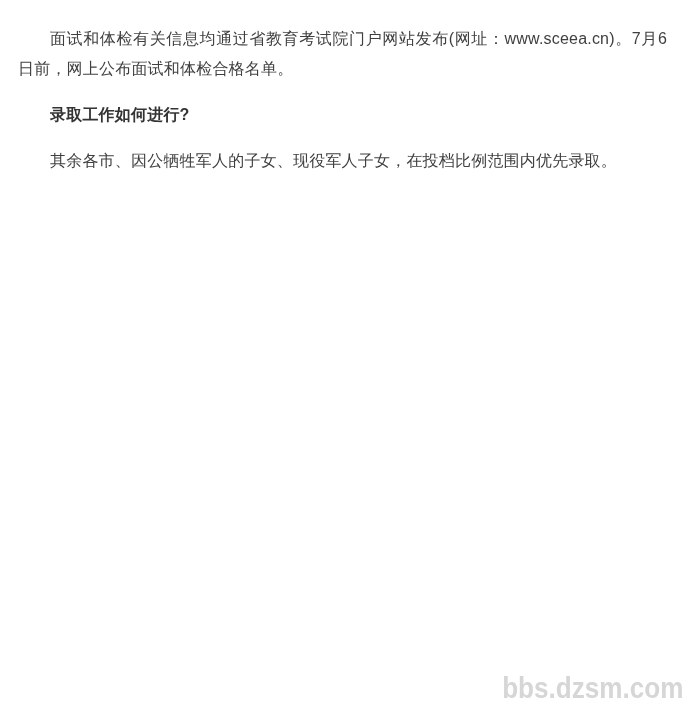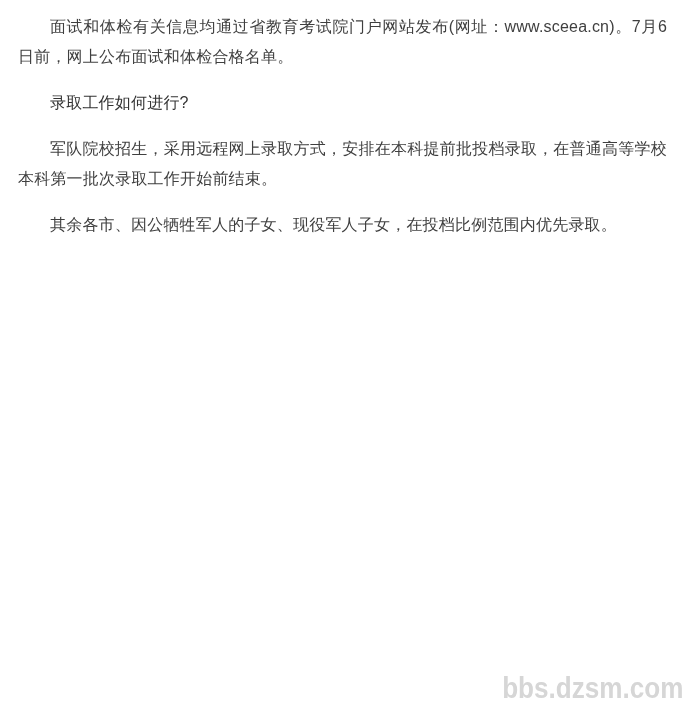--- a/index.html
+++ b/index.html
@@ -5,33 +5,33 @@
   html, body { margin: 0; padding: 0; }
   body {
     width: 685px;
     height: 703px;
     overflow: hidden;
     background: #ffffff;
     position: relative;
     font-family: "Liberation Sans", sans-serif;
   }
   main {
-    padding: 12px 18px 0 18px;
+    padding: 24px 18px 0 18px;
   }
   .para {
     margin: 0 0 16px 0;
     font-size: 16px;
     line-height: 30px;
     color: #3f3f3f;
     text-indent: 2em;
     text-align: justify;
     letter-spacing: 0.2px;
   }
   .heading {
-    font-weight: normal;
+    font-weight: bold;
     color: #333333;
   }
   .watermark {
     position: absolute;
     right: 2px;
     bottom: 0px;
     font-size: 29px;
     line-height: 30px;
     font-weight: bold;
     color: #d6d6d6;
@@ -41,18 +41,17 @@
     pointer-events: none;
   }
 </style>
 </head>
 <body>
 
 <main>
   <div id="paragraphs">
       <p class="para">面试和体检有关信息均通过省教育考试院门户网站发布(网址：www.sceea.cn)。7月6日前，网上公布面试和体检合格名单。</p>
       <p class="para heading">录取工作如何进行?</p>
-      <p class="para">军队院校招生，采用远程网上录取方式，安排在本科提前批投档录取，在普通高等学校本科第一批次录取工作开始前结束。</p>
       <p class="para">其余各市、因公牺牲军人的子女、现役军人子女，在投档比例范围内优先录取。</p>
     </div>
 </main>
 
 <div class="watermark">bbs.dzsm.com</div>
 
 </body></html>

